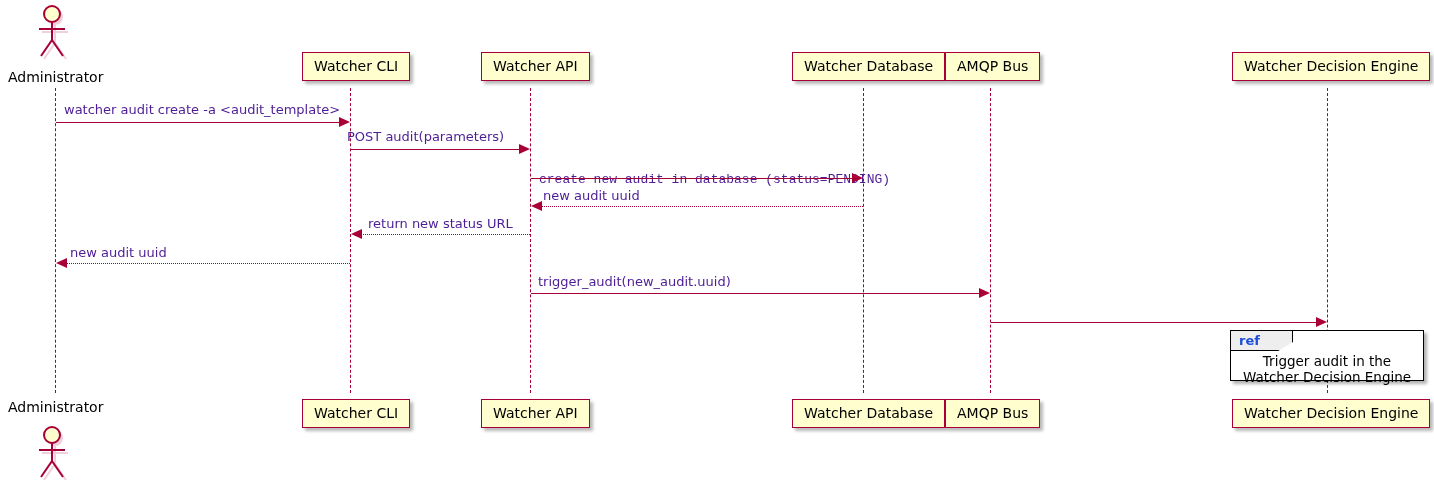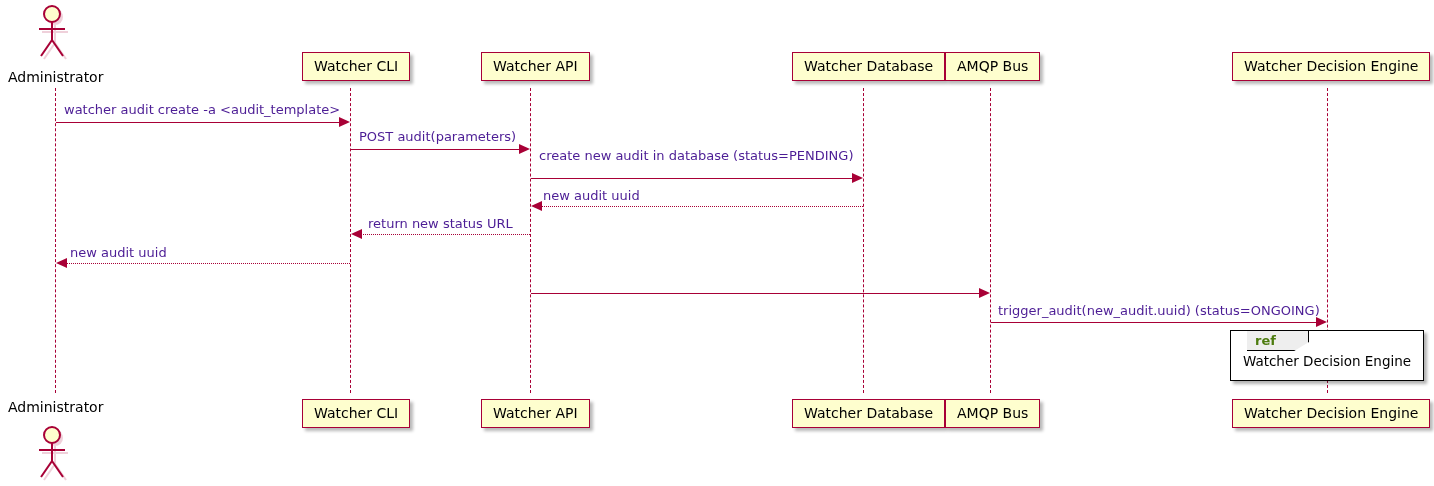--- a/index.html
+++ b/index.html
@@ -89,31 +89,31 @@
   
   .ref-box {
     position: absolute;
     box-sizing: border-box;
     background: #FFFFFF;
     border: 1.5px solid #000000;
     box-shadow: 3px 3px 3px rgba(0,0,0,0.30);
   }
   .ref-tab {
     position: absolute;
-    left: 16px;
+    left: 0;
     top: 0;
     height: 20px;
     background: #EEEEEE;
     border-right: 1.5px solid #000000;
     border-bottom: 1.5px solid #000000;
     padding: 0 8px 0 8px;
     font-size: 13px;
     font-weight: bold;
     line-height: 19px;
-    color: #4d7c0f;
+    color: #1d4ed8;
     box-sizing: border-box;
     clip-path: polygon(0 0, 100% 0, 100% 55%, 76% 100%, 0 100%);
     width: 62px;
   }
   .ref-text {
     position: absolute;
     left: 0;
     right: 0;
     top: 22px;
     text-align: center;
@@ -167,50 +167,51 @@
     <span>AMQP Bus</span>
   </div>
   <div class="participant" style="left:1232px; top:52px;">
     <span>Watcher Decision Engine</span>
   </div>
 
   <div class="msg-label" style="left:64px; top:102px;">watcher audit create -a &lt;audit_template&gt;</div>
   <div class="msg-line" style="left:56px; top:122px; width:284px;"></div>
   <div class="arrowhead right" style="left:339px; top:117px;"></div>
 
-  <div class="msg-label" style="left:359px; top:129px;">POST audit(parameters)</div>
+  <div class="msg-label" style="left:347px; top:129px;">POST audit(parameters)</div>
   <div class="msg-line" style="left:351px; top:149px; width:169px;"></div>
   <div class="arrowhead right" style="left:519px; top:144px;"></div>
 
-  <div class="msg-label" style="left:539px; top:148px;">create new audit in database (status=PENDING)</div>
+  <div class="msg-label" style="left:539px; top:172px;font-family:Liberation Mono, monospace;">create new audit in database (status=PENDING)</div>
   <div class="msg-line" style="left:531px; top:178px; width:321px;"></div>
   <div class="arrowhead right" style="left:852px; top:173px;"></div>
 
   <div class="msg-label" style="left:543px; top:188px;">new audit uuid</div>
   <div class="msg-line dotted" style="left:541px; top:206px; width:322px;"></div>
   <div class="arrowhead left" style="left:531px; top:201px;"></div>
 
   <div class="msg-label" style="left:368px; top:216px;">return new status URL</div>
   <div class="msg-line dotted" style="left:361px; top:234px; width:169px;"></div>
   <div class="arrowhead left" style="left:351px; top:229px;"></div>
 
   <div class="msg-label" style="left:70px; top:245px;">new audit uuid</div>
   <div class="msg-line dotted" style="left:66px; top:263px; width:284px;"></div>
   <div class="arrowhead left" style="left:56px; top:258px;"></div>
 
+  <div class="msg-label" style="left:538px; top:274px;">trigger_audit(new_audit.uuid)</div>
   <div class="msg-line" style="left:531px; top:293px; width:448px;"></div>
   <div class="arrowhead right" style="left:979px; top:288px;"></div>
 
-  <div class="msg-label" style="left:998px; top:303px;">trigger_audit(new_audit.uuid) (status=ONGOING)</div>
   <div class="msg-line" style="left:991px; top:322px; width:325px;"></div>
   <div class="arrowhead right" style="left:1316px; top:317px;"></div>
 
   <div class="ref-box" style="left:1230px; top:330px; width:194px; height:51px;">
     <div class="ref-tab">ref</div>
     <div class="ref-text">
+      <div>Trigger audit in the</div>
       <div>Watcher Decision Engine</div>
     </div>
   </div>
 
   <div class="participant" style="left:302px; top:399px;">
     <span>Watcher CLI</span>
   </div>
   <div class="participant" style="left:481px; top:399px;">
     <span>Watcher API</span>
   </div>

